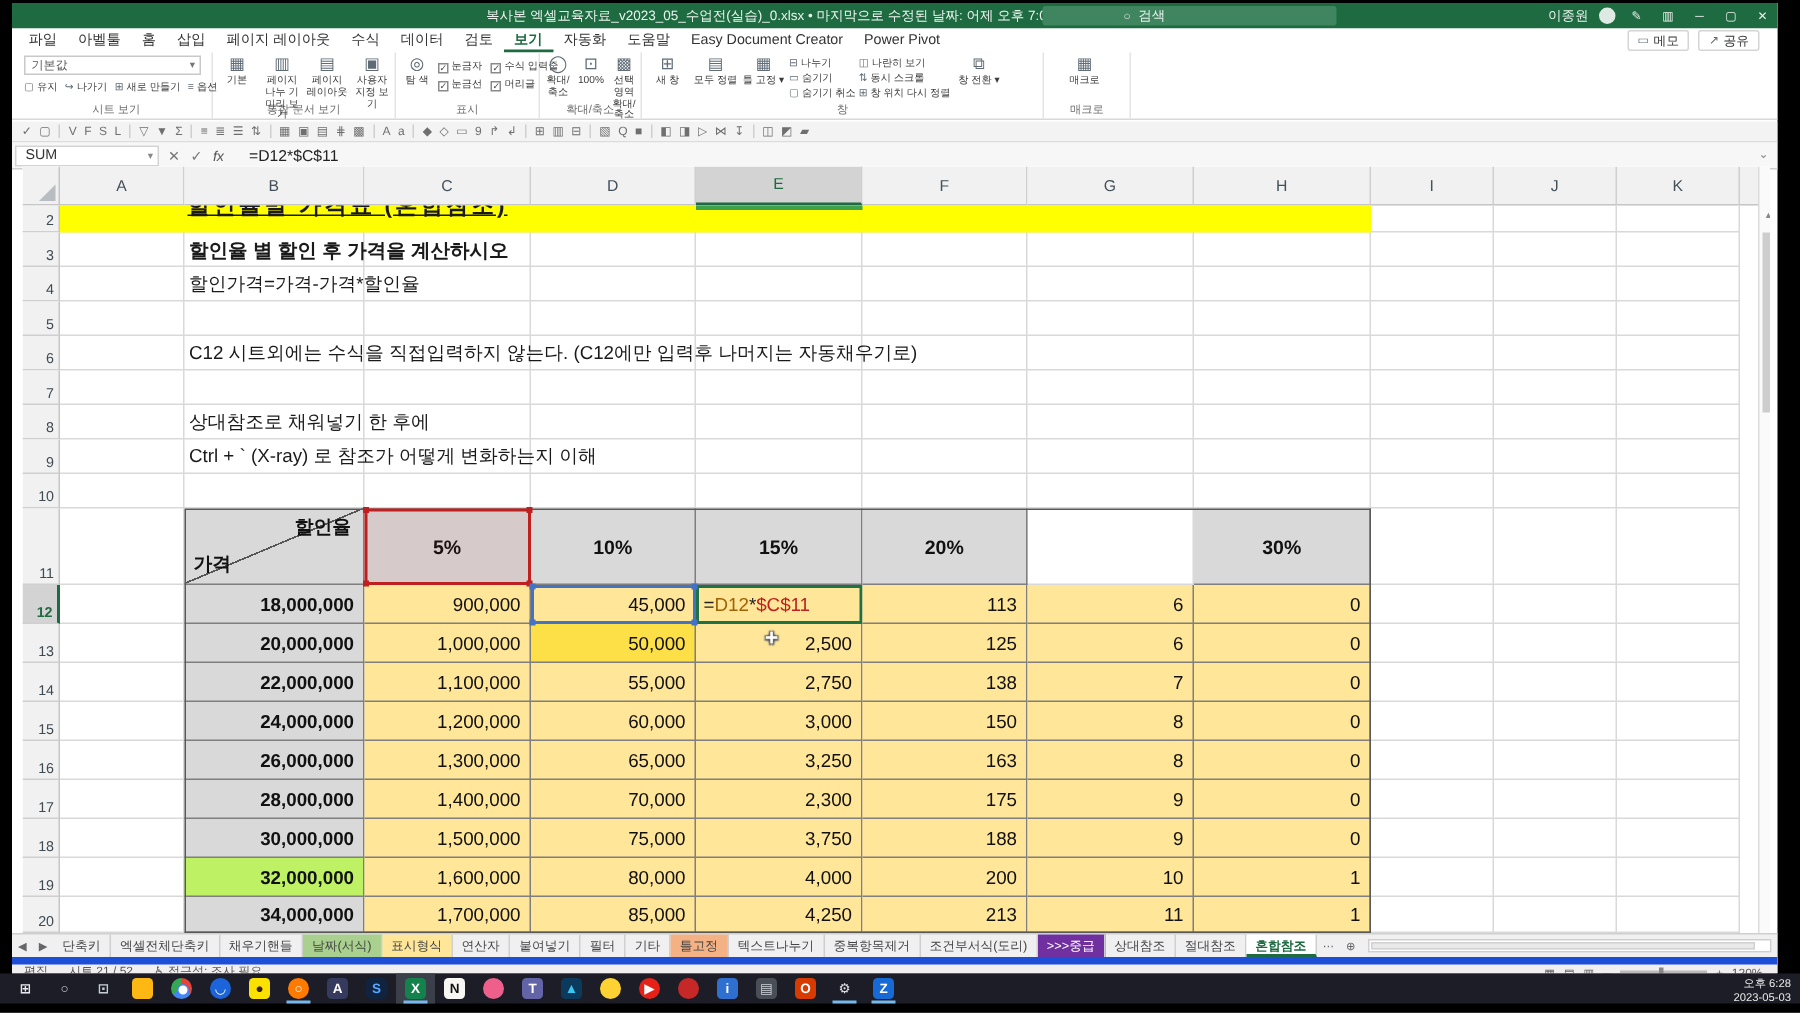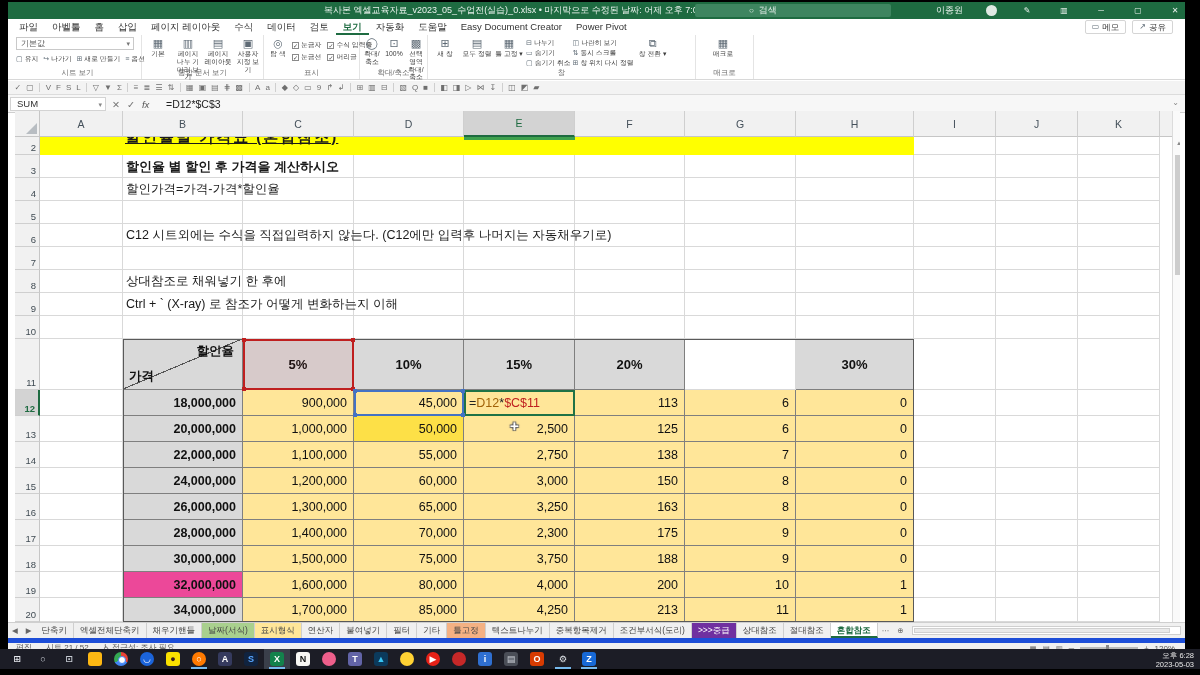--- a/index.html
+++ b/index.html
@@ -8,21 +8,21 @@
           font-family:"Liberation Sans","DejaVu Sans",sans-serif;}
   #win{position:absolute;left:8px;top:2px;width:1177px;height:647px;background:#fff;overflow:hidden;}
 
   
   #titlebar{position:absolute;left:0;top:0;width:100%;height:17px;background:#1e6b41;color:#fff;}
   #tb-title{position:absolute;left:290px;top:0;width:440px;height:17px;line-height:17px;
             text-align:center;font-size:9px;color:#eaf3ee;white-space:nowrap;overflow:hidden;}
   #tb-search{position:absolute;left:687px;top:2px;width:196px;height:13px;background:#3e8560;
              border-radius:2px;color:#e4efe9;font-size:9px;line-height:13px;padding-left:54px;}
   #tb-search .mag{margin-right:5px;font-size:8px;}
-  #tb-right{position:absolute;right:3px;top:0;height:17px;display:flex;align-items:center;gap:23px;
+  #tb-right{position:absolute;right:3px;top:0;height:17px;display:flex;align-items:center;gap:7px;
             font-size:9px;color:#e8f1ec;}
   .avatar{width:11px;height:11px;border-radius:50%;background:#dfe9e3;color:#466;font-size:7px;
           text-align:center;line-height:11px;}
   .wbtn{font-size:8px;color:#e8f1ec;width:14px;text-align:center;}
 
   
   #tabsrow{position:absolute;left:0;top:17px;width:100%;height:16px;background:#fff;}
   #tabs{position:absolute;left:4px;top:0;height:16px;display:flex;}
   .rtab{padding:0 7px;font-size:9.5px;line-height:15px;color:#333;white-space:nowrap;}
   .rtab.active{color:#1e6b41;font-weight:bold;border-bottom:2px solid #1e6b41;}
@@ -331,21 +331,21 @@
     <div id="formulabar">
       <div id="namebox">
         <span>SUM</span>
         <span class="dd">▾</span>
       </div>
       <div id="fxbtns">
         <span>✕</span>
         <span>✓</span>
         <span class="fx">fx</span>
       </div>
-      <div id="fx-text">=D12*$C$3</div>
+      <div id="fx-text">=D12*$C$11</div>
       <div id="fx-dd">⌄</div>
     </div>
 
     <div id="sheet">
         <div class="hdr" style="position: absolute; left: 0px; top: 0px; width: 25px; height: 26px; border-right: 1px solid rgb(198, 198, 198); border-bottom: 1px solid rgb(198, 198, 198);">
           <div style="position: absolute; right: 2px; bottom: 2px; width: 0px; height: 0px; border-left: 11px solid transparent; border-bottom: 11px solid rgb(184, 189, 194);"></div>
         </div>
         <div class="hdr" style="position: absolute; left: 25px; top: 0px; width: 83px; height: 26px; border-right: 1px solid rgb(207, 207, 207); border-bottom: 1px solid rgb(198, 198, 198);">A</div>
         <div class="hdr" style="position: absolute; left: 108px; top: 0px; width: 120px; height: 26px; border-right: 1px solid rgb(207, 207, 207); border-bottom: 1px solid rgb(198, 198, 198);">B</div>
         <div class="hdr" style="position: absolute; left: 228px; top: 0px; width: 111px; height: 26px; border-right: 1px solid rgb(207, 207, 207); border-bottom: 1px solid rgb(198, 198, 198);">C</div>
@@ -472,21 +472,21 @@
         <div class="cell num" style="left: 560px; top: 409px; width: 110px; height: 26px; background: rgb(255, 230, 153); border-right: 1px solid rgb(127, 127, 127); border-bottom: 1px solid rgb(127, 127, 127);">175</div>
         <div class="cell num" style="left: 670px; top: 409px; width: 111px; height: 26px; background: rgb(255, 230, 153); border-right: 1px solid rgb(127, 127, 127); border-bottom: 1px solid rgb(127, 127, 127);">9</div>
         <div class="cell num" style="left: 781px; top: 409px; width: 118px; height: 26px; background: rgb(255, 230, 153); border-right: 1px solid rgb(127, 127, 127); border-bottom: 1px solid rgb(127, 127, 127);">0</div>
         <div class="cell num" style="left: 108px; top: 435px; width: 120px; height: 26px; background: rgb(217, 217, 217); font-weight: bold; border-right: 1px solid rgb(127, 127, 127); border-bottom: 1px solid rgb(127, 127, 127);">30,000,000</div>
         <div class="cell num" style="left: 228px; top: 435px; width: 111px; height: 26px; background: rgb(255, 230, 153); border-right: 1px solid rgb(127, 127, 127); border-bottom: 1px solid rgb(127, 127, 127);">1,500,000</div>
         <div class="cell num" style="left: 339px; top: 435px; width: 110px; height: 26px; background: rgb(255, 230, 153); border-right: 1px solid rgb(127, 127, 127); border-bottom: 1px solid rgb(127, 127, 127);">75,000</div>
         <div class="cell num" style="left: 449px; top: 435px; width: 111px; height: 26px; background: rgb(255, 230, 153); border-right: 1px solid rgb(127, 127, 127); border-bottom: 1px solid rgb(127, 127, 127);">3,750</div>
         <div class="cell num" style="left: 560px; top: 435px; width: 110px; height: 26px; background: rgb(255, 230, 153); border-right: 1px solid rgb(127, 127, 127); border-bottom: 1px solid rgb(127, 127, 127);">188</div>
         <div class="cell num" style="left: 670px; top: 435px; width: 111px; height: 26px; background: rgb(255, 230, 153); border-right: 1px solid rgb(127, 127, 127); border-bottom: 1px solid rgb(127, 127, 127);">9</div>
         <div class="cell num" style="left: 781px; top: 435px; width: 118px; height: 26px; background: rgb(255, 230, 153); border-right: 1px solid rgb(127, 127, 127); border-bottom: 1px solid rgb(127, 127, 127);">0</div>
-        <div class="cell num" style="left: 108px; top: 461px; width: 120px; height: 26px; background: #ec4899; font-weight: bold; border-right: 1px solid rgb(127, 127, 127); border-bottom: 1px solid rgb(127, 127, 127);">32,000,000</div>
+        <div class="cell num" style="left: 108px; top: 461px; width: 120px; height: 26px; background: #bef264; font-weight: bold; border-right: 1px solid rgb(127, 127, 127); border-bottom: 1px solid rgb(127, 127, 127);">32,000,000</div>
         <div class="cell num" style="left: 228px; top: 461px; width: 111px; height: 26px; background: rgb(255, 230, 153); border-right: 1px solid rgb(127, 127, 127); border-bottom: 1px solid rgb(127, 127, 127);">1,600,000</div>
         <div class="cell num" style="left: 339px; top: 461px; width: 110px; height: 26px; background: rgb(255, 230, 153); border-right: 1px solid rgb(127, 127, 127); border-bottom: 1px solid rgb(127, 127, 127);">80,000</div>
         <div class="cell num" style="left: 449px; top: 461px; width: 111px; height: 26px; background: rgb(255, 230, 153); border-right: 1px solid rgb(127, 127, 127); border-bottom: 1px solid rgb(127, 127, 127);">4,000</div>
         <div class="cell num" style="left: 560px; top: 461px; width: 110px; height: 26px; background: rgb(255, 230, 153); border-right: 1px solid rgb(127, 127, 127); border-bottom: 1px solid rgb(127, 127, 127);">200</div>
         <div class="cell num" style="left: 670px; top: 461px; width: 111px; height: 26px; background: rgb(255, 230, 153); border-right: 1px solid rgb(127, 127, 127); border-bottom: 1px solid rgb(127, 127, 127);">10</div>
         <div class="cell num" style="left: 781px; top: 461px; width: 118px; height: 26px; background: rgb(255, 230, 153); border-right: 1px solid rgb(127, 127, 127); border-bottom: 1px solid rgb(127, 127, 127);">1</div>
         <div class="cell num" style="left: 108px; top: 487px; width: 120px; height: 24px; background: rgb(217, 217, 217); font-weight: bold; border-right: 1px solid rgb(127, 127, 127); border-bottom: 1px solid rgb(127, 127, 127);">34,000,000</div>
         <div class="cell num" style="left: 228px; top: 487px; width: 111px; height: 24px; background: rgb(255, 230, 153); border-right: 1px solid rgb(127, 127, 127); border-bottom: 1px solid rgb(127, 127, 127);">1,700,000</div>
         <div class="cell num" style="left: 339px; top: 487px; width: 110px; height: 24px; background: rgb(255, 230, 153); border-right: 1px solid rgb(127, 127, 127); border-bottom: 1px solid rgb(127, 127, 127);">85,000</div>
         <div class="cell num" style="left: 449px; top: 487px; width: 111px; height: 24px; background: rgb(255, 230, 153); border-right: 1px solid rgb(127, 127, 127); border-bottom: 1px solid rgb(127, 127, 127);">4,250</div>

